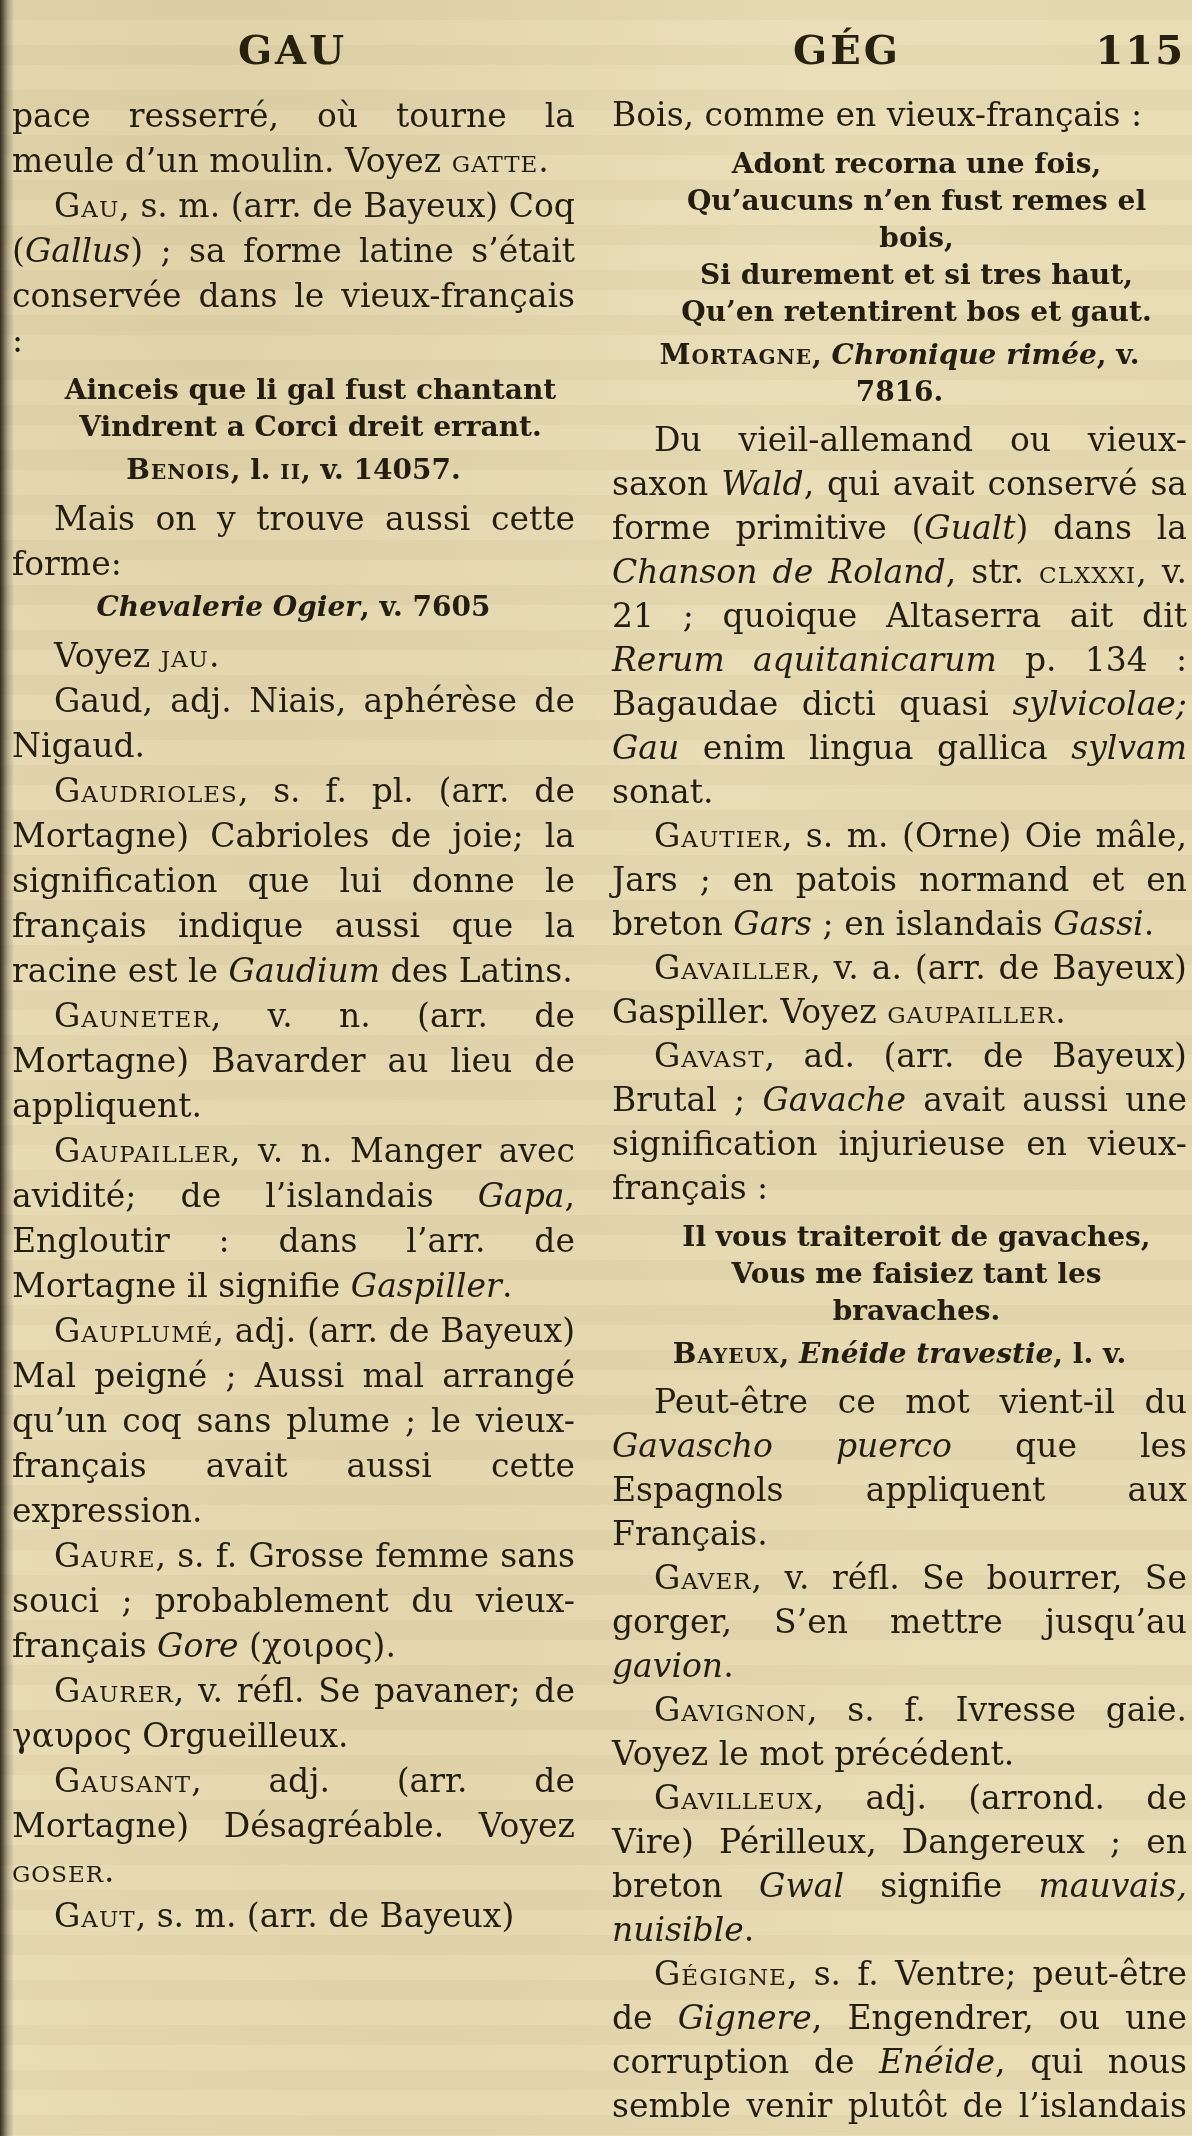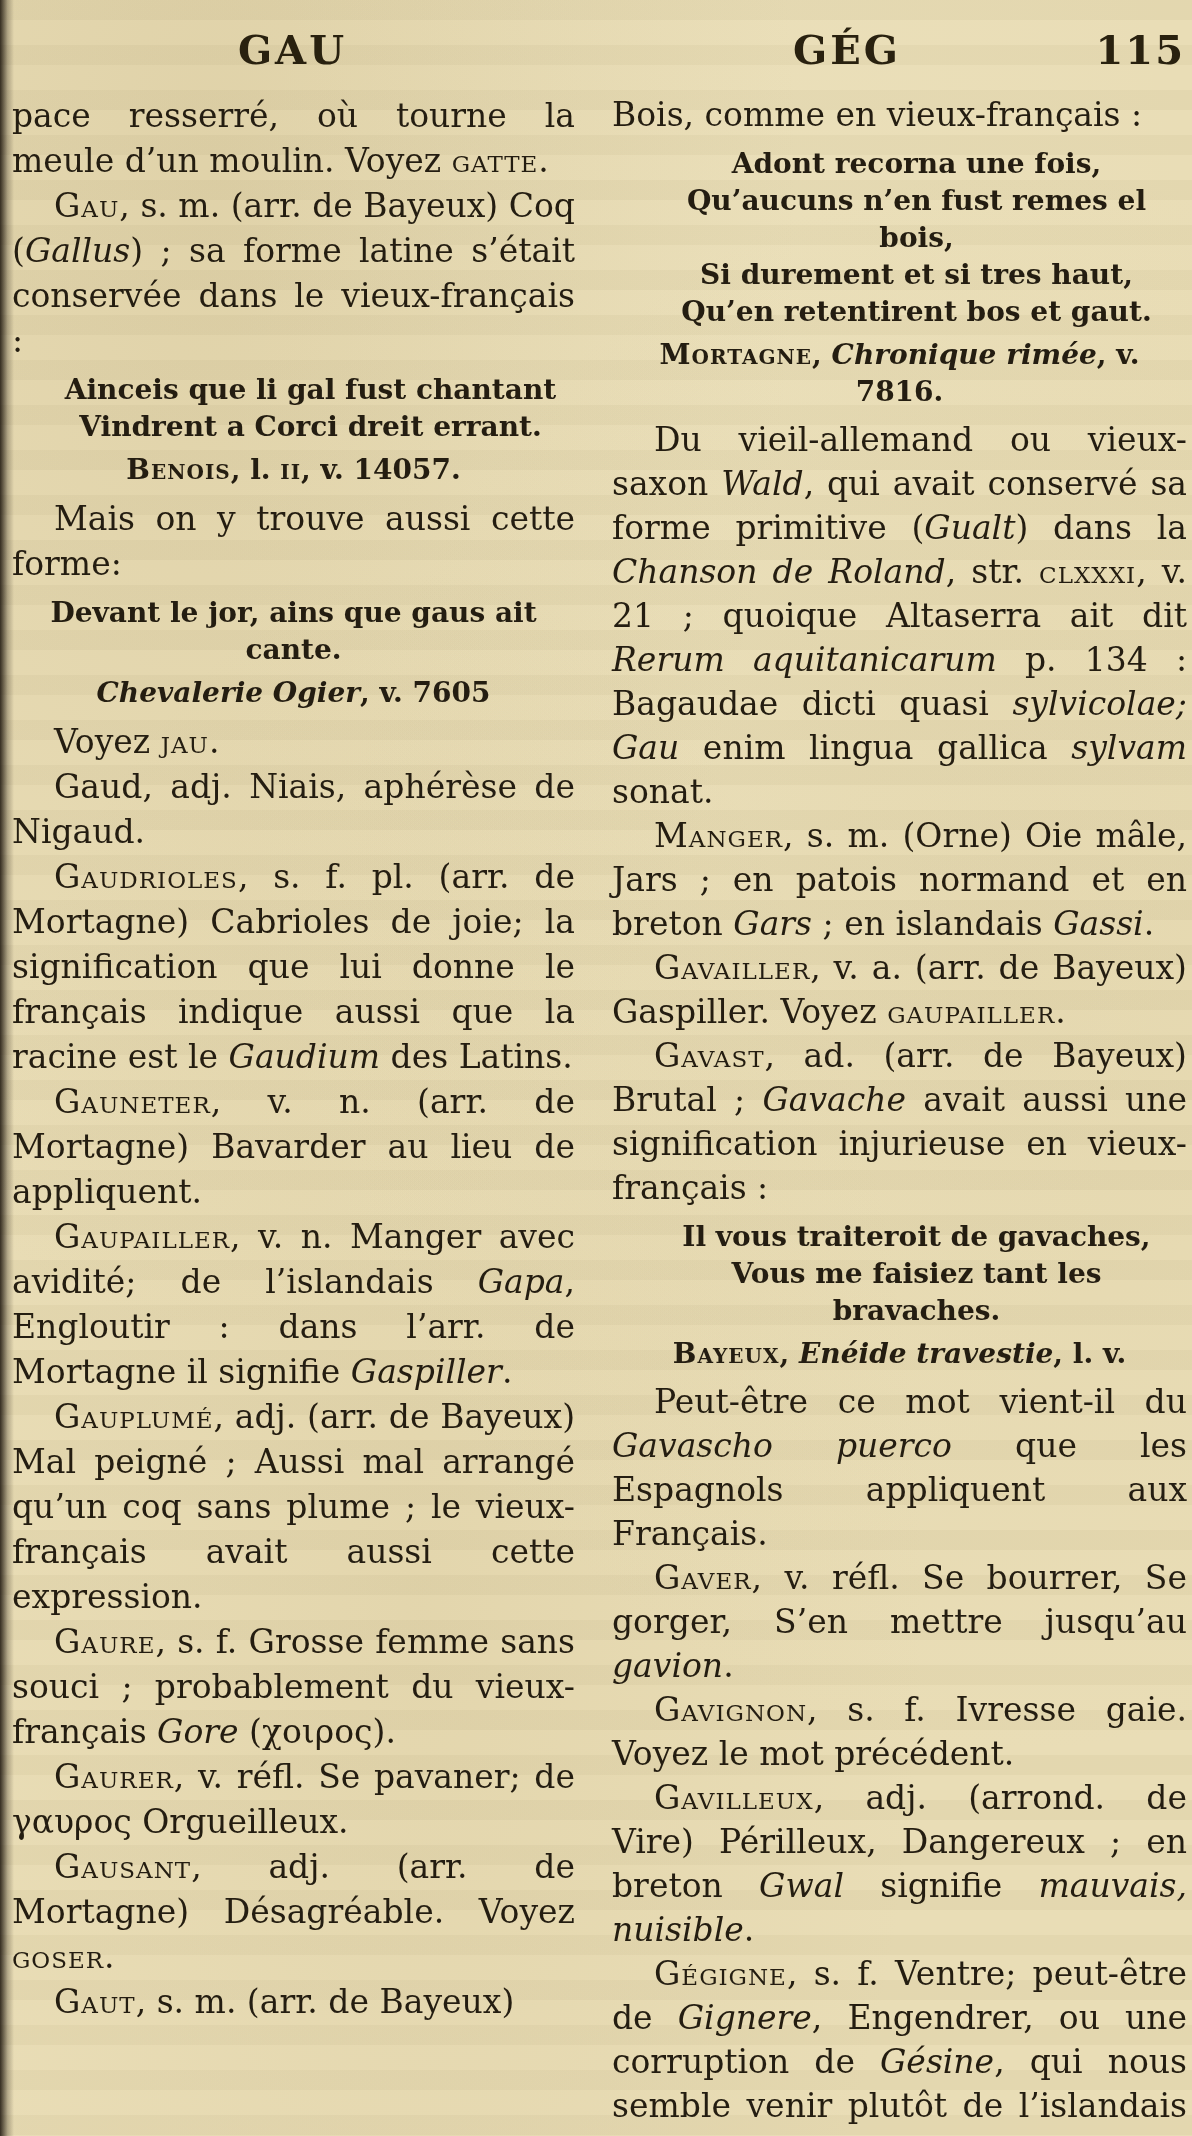--- a/index.html
+++ b/index.html
@@ -92,23 +92,20 @@
       <p class="para"><span class="r-n">pace resserré, où tourne la meule d’un moulin. Voyez </span><span class="r-sc">gatte</span><span class="r-n">.</span></p>
       <p class="para indent"><span class="r-sc">Gau</span><span class="r-n">, s. m. (arr. de Bayeux) Coq (</span><span class="r-i">Gallus</span><span class="r-n">) ; sa forme latine s’était conservée dans le vieux-français :</span></p>
       <p class="quote">
         <span class="line"><span class="r-b">Ainceis que li gal fust chantant</span></span>
         <span class="line"><span class="r-b">Vindrent a Corci dreit errant.</span></span>
       </p>
       <p class="cite">
         <span class="line"><span class="r-bsc">Benois</span><span class="r-b">, l. </span><span class="r-bsc">ii</span><span class="r-b">, v. 14057.</span></span>
       </p>
       <p class="para indent"><span class="r-n">Mais on y trouve aussi cette forme:</span></p>
-      <p class="quote flush">
-        <span class="line"><span class="r-b">Devant le jor, ains que gaus ait cante.</span></span>
-      </p>
       <p class="cite">
         <span class="line"><span class="r-bi">Chevalerie Ogier</span><span class="r-b">, v. 7605</span></span>
       </p>
       <p class="para indent"><span class="r-n">Voyez </span><span class="r-sc">jau</span><span class="r-n">.</span></p>
       <p class="para indent"><span class="r-n">Gaud, adj. Niais, aphérèse de Nigaud.</span></p>
       <p class="para indent"><span class="r-sc">Gaudrioles</span><span class="r-n">, s. f. pl. (arr. de Mortagne) Cabrioles de joie; la signification que lui donne le français indique aussi que la racine est le </span><span class="r-i">Gaudium</span><span class="r-n"> des Latins.</span></p>
       <p class="para indent"><span class="r-sc">Gauneter</span><span class="r-n">, v. n. (arr. de Mortagne) Bavarder au lieu de appliquent.</span></p>
       <p class="para indent"><span class="r-sc">Gaupailler</span><span class="r-n">, v. n. Manger avec avidité; de l’islandais </span><span class="r-i">Gapa</span><span class="r-n">, Engloutir : dans l’arr. de Mortagne il signifie </span><span class="r-i">Gaspiller</span><span class="r-n">.</span></p>
       <p class="para indent"><span class="r-sc">Gauplumé</span><span class="r-n">, adj. (arr. de Bayeux) Mal peigné ; Aussi mal arrangé qu’un coq sans plume ; le vieux-français avait aussi cette expression.</span></p>
       <p class="para indent"><span class="r-sc">Gaure</span><span class="r-n">, s. f. Grosse femme sans souci ; probablement du vieux-français </span><span class="r-i">Gore</span><span class="r-n"> (χοιρος).</span></p>
@@ -122,29 +119,29 @@
         <span class="line"><span class="r-b">Adont recorna une fois,</span></span>
         <span class="line"><span class="r-b">Qu’aucuns n’en fust remes el bois,</span></span>
         <span class="line"><span class="r-b">Si durement et si tres haut,</span></span>
         <span class="line"><span class="r-b">Qu’en retentirent bos et gaut.</span></span>
       </p>
       <p class="cite">
         <span class="line"><span class="r-bsc">Mortagne</span><span class="r-b">, </span><span class="r-bi">Chronique rimée</span><span class="r-b">, v.</span></span>
         <span class="line"><span class="r-b">7816.</span></span>
       </p>
       <p class="para indent"><span class="r-n">Du vieil-allemand ou vieux-saxon </span><span class="r-i">Wald</span><span class="r-n">, qui avait conservé sa forme primitive (</span><span class="r-i">Gualt</span><span class="r-n">) dans la </span><span class="r-i">Chanson de Roland</span><span class="r-n">, str. </span><span class="r-sc">clxxxi</span><span class="r-n">, v. 21 ; quoique Altaserra ait dit </span><span class="r-i">Rerum aquitanicarum</span><span class="r-n"> p. 134 : Bagaudae dicti quasi </span><span class="r-i">sylvicolae; Gau</span><span class="r-n"> enim lingua gallica </span><span class="r-i">sylvam</span><span class="r-n"> sonat.</span></p>
-      <p class="para indent"><span class="r-sc">Manger</span><span class="r-n">, s. m. (Orne) Oie mâle, Jars ; en patois normand et en breton </span><span class="r-i">Gars</span><span class="r-n"> ; en islandais </span><span class="r-i">Gassi</span><span class="r-n">.</span></p>
+      <p class="para indent"><span class="r-sc">Gautier</span><span class="r-n">, s. m. (Orne) Oie mâle, Jars ; en patois normand et en breton </span><span class="r-i">Gars</span><span class="r-n"> ; en islandais </span><span class="r-i">Gassi</span><span class="r-n">.</span></p>
       <p class="para indent"><span class="r-sc">Gavailler</span><span class="r-n">, v. a. (arr. de Bayeux) Gaspiller. Voyez </span><span class="r-sc">gaupailler</span><span class="r-n">.</span></p>
       <p class="para indent"><span class="r-sc">Gavast</span><span class="r-n">, ad. (arr. de Bayeux) Brutal ; </span><span class="r-i">Gavache</span><span class="r-n"> avait aussi une signification injurieuse en vieux-français :</span></p>
       <p class="quote">
         <span class="line"><span class="r-b">Il vous traiteroit de gavaches,</span></span>
         <span class="line"><span class="r-b">Vous me faisiez tant les bravaches.</span></span>
       </p>
       <p class="cite">
         <span class="line"><span class="r-bsc">Bayeux</span><span class="r-b">, </span><span class="r-bi">Enéide travestie</span><span class="r-b">, l. v.</span></span>
       </p>
       <p class="para indent"><span class="r-n">Peut-être ce mot vient-il du </span><span class="r-i">Gavascho puerco</span><span class="r-n"> que les Espagnols appliquent aux Français.</span></p>
       <p class="para indent"><span class="r-sc">Gaver</span><span class="r-n">, v. réfl. Se bourrer, Se gorger, S’en mettre jusqu’au </span><span class="r-i">gavion</span><span class="r-n">.</span></p>
       <p class="para indent"><span class="r-sc">Gavignon</span><span class="r-n">, s. f. Ivresse gaie. Voyez le mot précédent.</span></p>
       <p class="para indent"><span class="r-sc">Gavilleux</span><span class="r-n">, adj. (arrond. de Vire) Périlleux, Dangereux ; en breton </span><span class="r-i">Gwal</span><span class="r-n"> signifie </span><span class="r-i">mauvais, nuisible</span><span class="r-n">.</span></p>
-      <p class="para indent"><span class="r-sc">Gégigne</span><span class="r-n">, s. f. Ventre; peut-être de </span><span class="r-i">Gignere</span><span class="r-n">, Engendrer, ou une corruption de </span><span class="r-i">Gésine</span><span class="r-n">, qui nous semble venir plutôt de l’islandais </span><span class="r-i">Geta</span><span class="r-n">, Concevoir,</span></p>
+      <p class="para indent"><span class="r-sc">Gégigne</span><span class="r-n">, s. f. Ventre; peut-être de </span><span class="r-i">Gignere</span><span class="r-n">, Engendrer, ou une corruption de </span><span class="r-i">Enéide</span><span class="r-n">, qui nous semble venir plutôt de l’islandais </span><span class="r-i">Geta</span><span class="r-n">, Concevoir,</span></p>
     </div>
 </div>
 
 </body></html>

